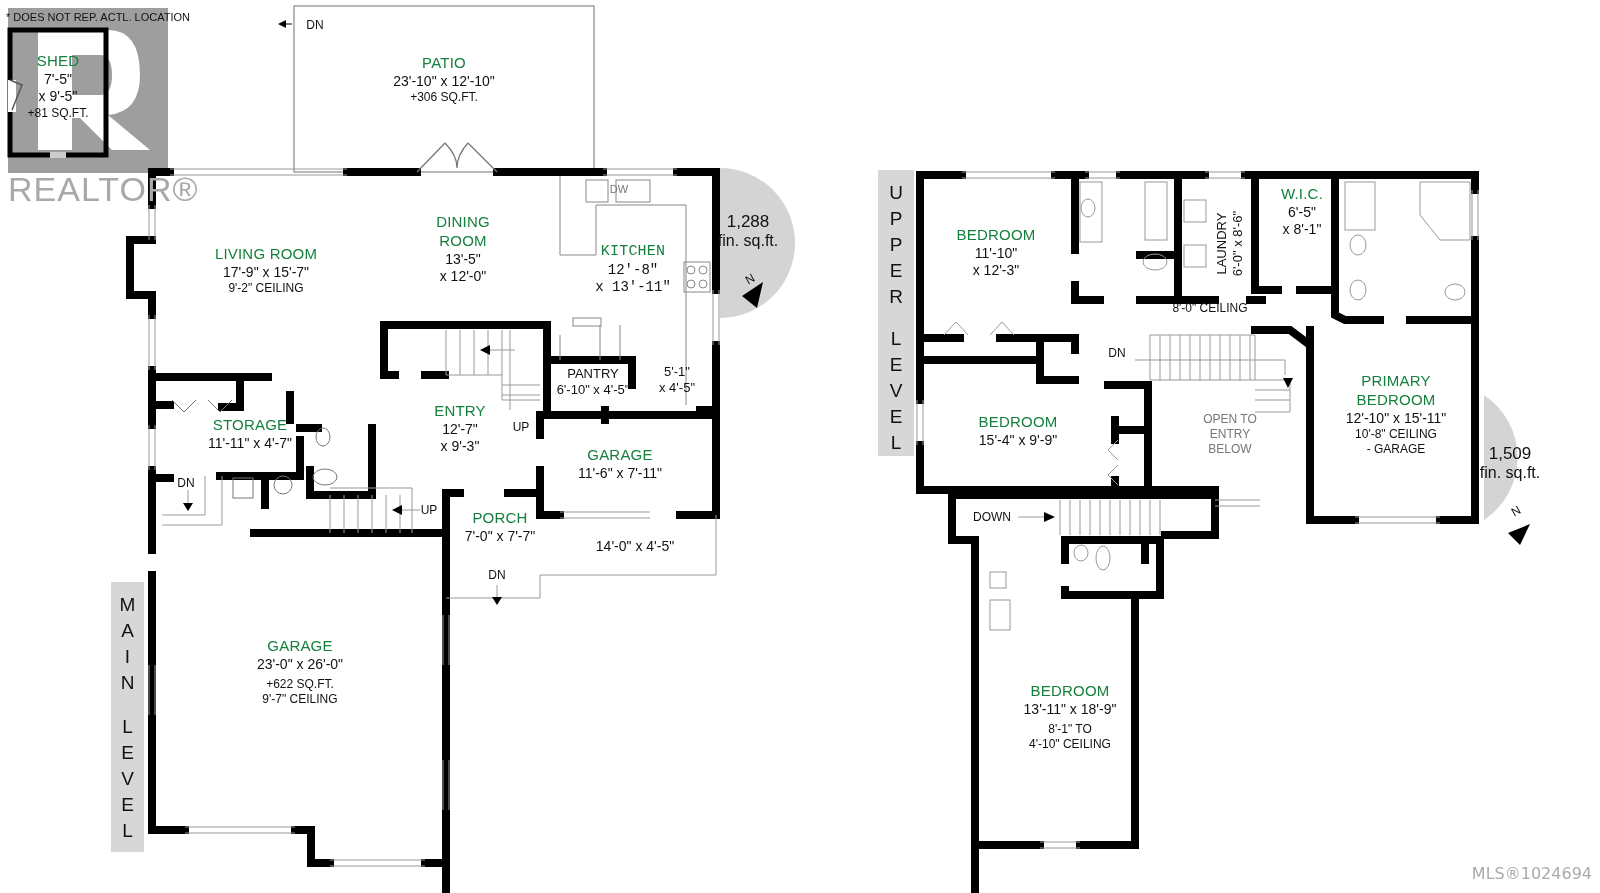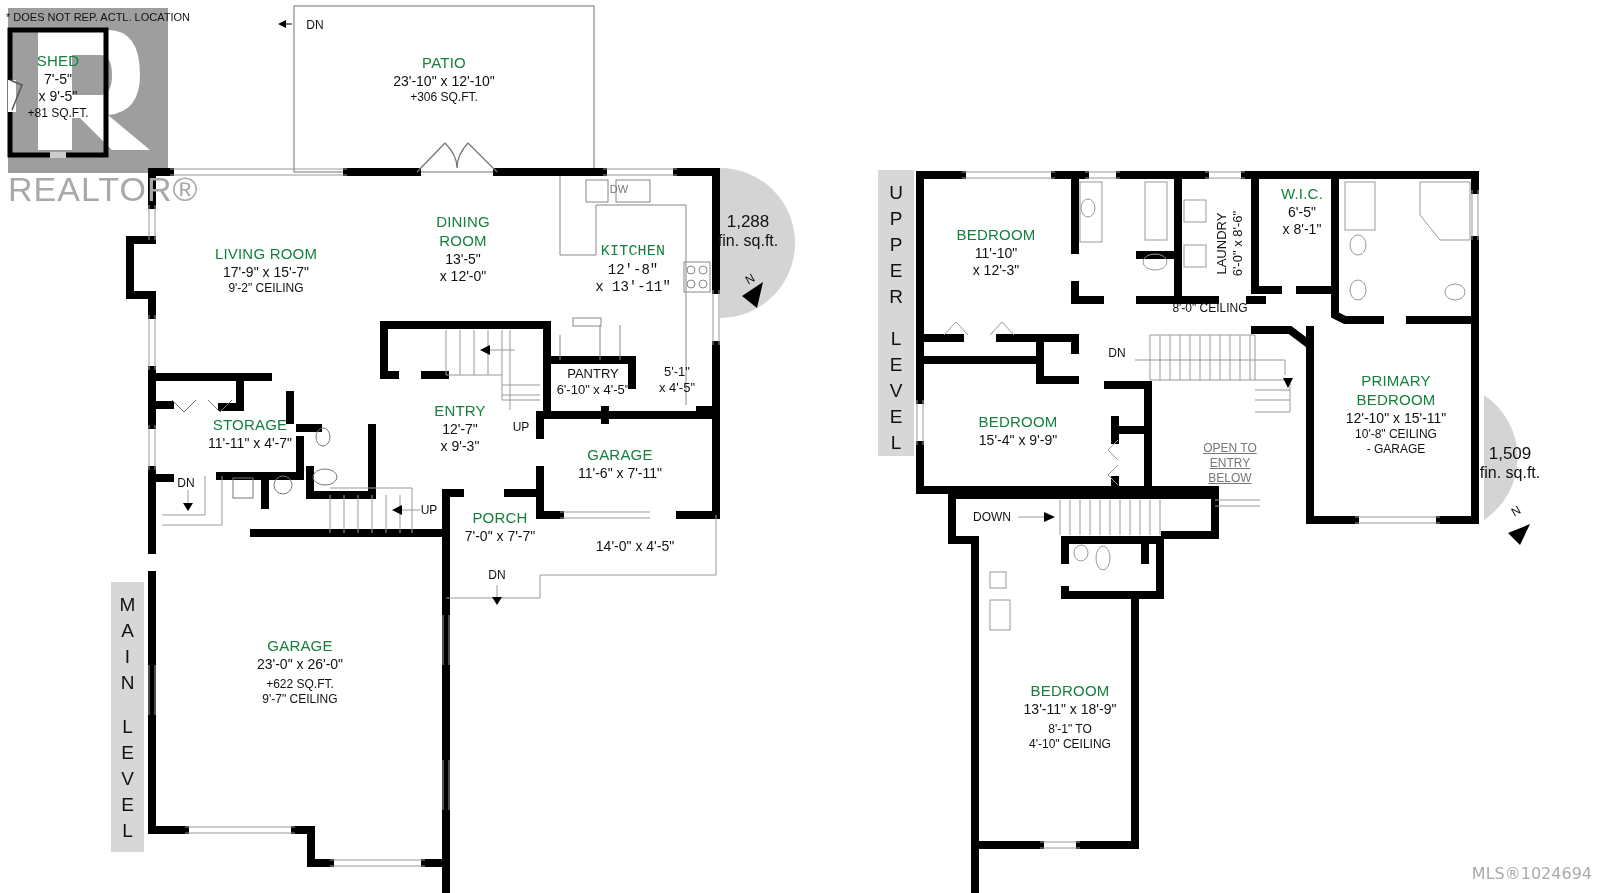--- a/index.html
+++ b/index.html
@@ -364,21 +364,21 @@
   <div class="name">W.I.C.</div>
   <div class="dim">6'-5"</div>
   <div class="dim">x 8'-1"</div>
 </div>
 <div class="lbl note" style="left:1210px; top:301px;">8'-0" CEILING</div>
 <div class="lbl note" style="left:1117px; top:346px;">DN</div>
 <div class="lbl" style="left:1018px; top:413px;">
   <div class="name">BEDROOM</div>
   <div class="dim">15'-4" x 9'-9"</div>
 </div>
-<div class="lbl note gray" style="left:1230px; top:441px;text-decoration:underline;">
+<div class="lbl note gray" style="left:1230px; top:412px;">
   <div>OPEN TO</div>
   <div>ENTRY</div>
   <div>BELOW</div>
 </div>
 <div class="lbl" style="left:1396px; top:372px;">
   <div class="name">PRIMARY</div>
   <div class="name">BEDROOM</div>
   <div class="dim">12'-10" x 15'-11"</div>
   <div class="note">10'-8" CEILING</div>
   <div class="note">- GARAGE</div>

